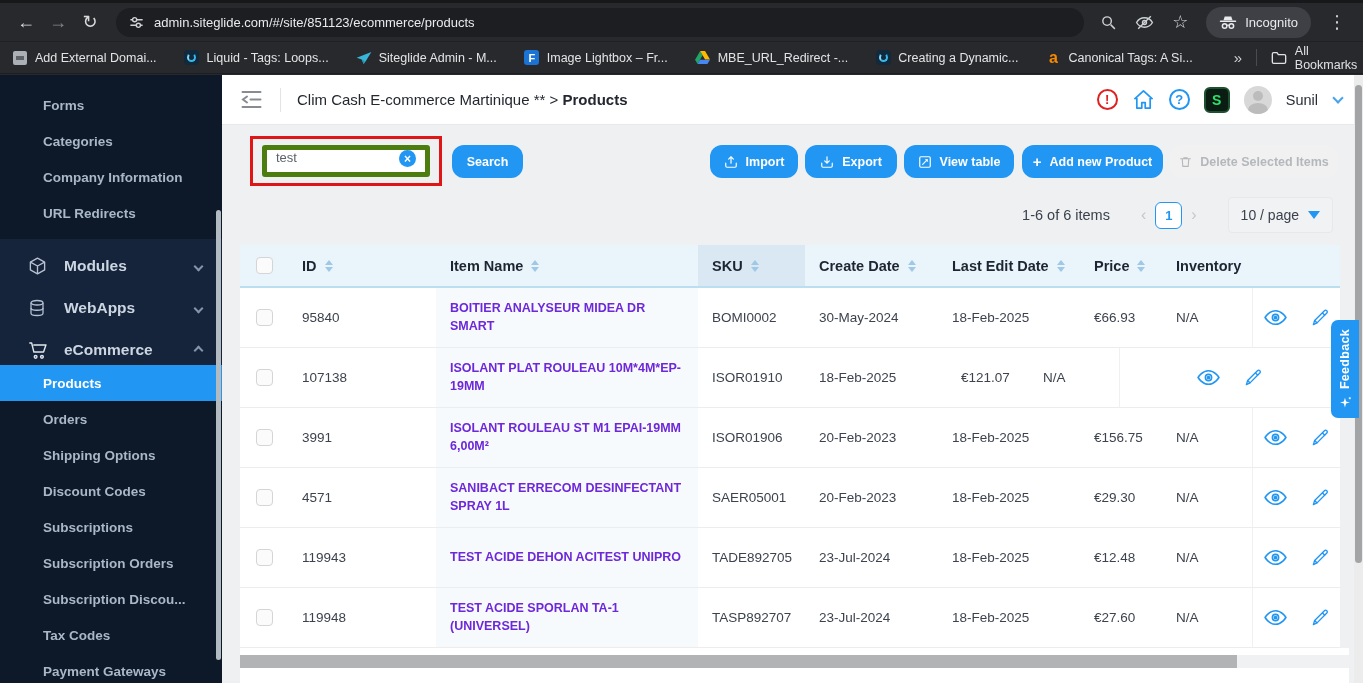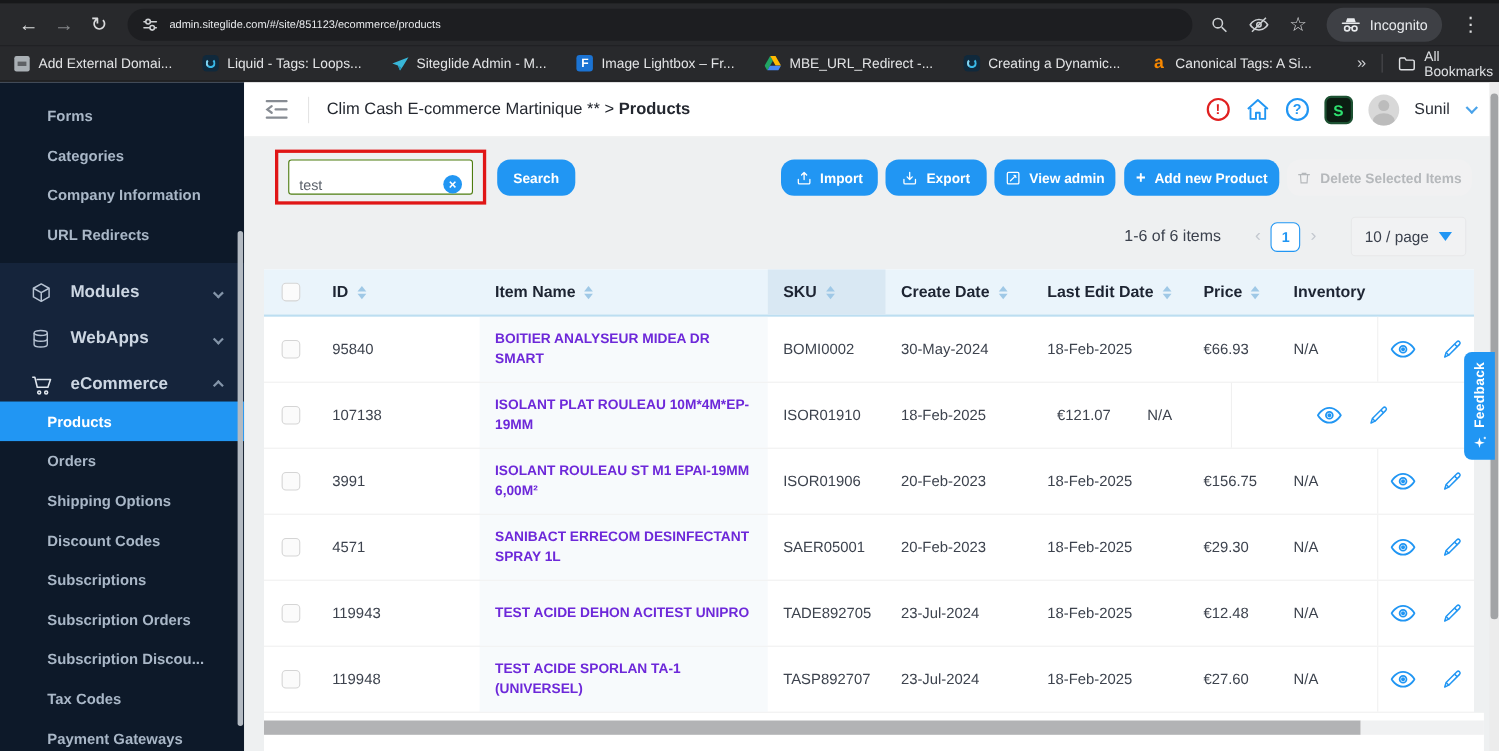--- a/index.html
+++ b/index.html
@@ -4,21 +4,21 @@
 <style>
 *{box-sizing:border-box;margin:0;padding:0}
 html,body{width:1363px;height:683px;overflow:hidden}
 body{font-family:"Liberation Sans",sans-serif;background:#fff}
 
 
 .chrome{height:75px;background:#28292c;border-top:3px solid #17181a}
 .c-toolbar{height:39px;display:flex;align-items:center;padding:0 10px;border-bottom:1px solid #202124}
 .nav-ic{width:32px;height:32px;display:flex;align-items:center;justify-content:center;color:#d9dadc;font-size:18px;flex:none}
 .nav-ic.dim{color:#85878a}
-.url-pill{width:968px;height:29px;border-radius:15px;background:#1d1e21;display:flex;align-items:center;padding:0 13px;margin-left:10px;color:#e8eaed;font-size:10px;gap:10px;flex:none}
+.url-pill{width:968px;height:29px;border-radius:15px;background:#1d1e21;display:flex;align-items:center;padding:0 13px;margin-left:10px;color:#e8eaed;font-size:13px;gap:10px;flex:none}
 .tb-right-icons{margin-left:auto;display:flex;align-items:center;gap:4px}
 .incog{height:31px;border-radius:16px;background:#3e4045;color:#e8eaed;font-size:13px;display:flex;align-items:center;gap:8px;padding:0 13px;margin:0 6px}
 .c-bookmarks{height:32px;display:flex;align-items:center;padding:0 12px;border-bottom:1px solid #1d1e20}
 .bookmark{display:flex;align-items:center;gap:7px;margin-right:27px;color:#e3e4e6;font-size:12.5px;white-space:nowrap}
 .bm-fav{width:16px;height:16px;flex:none;display:flex;align-items:center;justify-content:center;position:relative}
 .fav{display:block}
 .fav-doc{width:14px;height:14px;background:#aab0b5;border-radius:2px;position:relative}
 .fav-doc::after{content:"";position:absolute;left:3px;right:3px;top:5px;height:4px;background:#5e6165}
 .fav-wave{width:15px;height:15px;background:#10293c;border-radius:4px;position:relative}
 .fav-wave::after{content:"";position:absolute;inset:3px;border:2.5px solid #39b9e8;border-radius:50%;border-top-color:transparent;border-left-color:#7fd4f2}
@@ -57,21 +57,21 @@
 .circ.help{border-color:#2196f3;color:#2196f3}
 .logo-sq{width:26px;height:26px;border-radius:6px;background:#0b1d12;border:2px solid #1c5132;color:#2ee06e;display:flex;align-items:center;justify-content:center;font-weight:bold;font-size:14px}
 .avatar{width:28px;height:28px;border-radius:50%;background:#d8d8d8;position:relative;overflow:hidden}
 .avatar::before{content:"";position:absolute;top:5px;left:9px;width:10px;height:10px;border-radius:50%;background:#bcbcbc}
 .avatar::after{content:"";position:absolute;top:17px;left:4px;width:20px;height:14px;border-radius:50%;background:#bcbcbc}
 .uname{font-size:14.5px;color:#2a2e36}
 .uchev{width:8px;height:8px;border-right:2px solid #4aa3ea;border-bottom:2px solid #4aa3ea;transform:rotate(45deg);margin-left:2px;margin-top:-3px}
 
 .content{position:relative;height:558px}
 .annot{position:absolute;left:28px;top:11px;width:192px;height:50px;border:3px solid #e01616;z-index:5}
-.search-input{position:absolute;left:40px;top:20px;width:168px;height:32px;background:#fff;border:1px solid #4d7c0f;border-radius:3px;display:flex;align-items:flex-end;padding:0 9px;z-index:6}
+.search-input{position:absolute;left:40px;top:20px;width:168px;height:32px;background:#fff;border:5px solid #4d7c0f;border-radius:3px;display:flex;align-items:flex-start;padding:0 9px;z-index:6}
 .search-input input{border:none;outline:none;flex:1;font-family:inherit;font-size:13px;color:#5c626b;min-width:0;background:transparent}
 .clear-x{width:17px;height:17px;border-radius:50%;background:#2196f3;color:#fff;font-size:12px;font-weight:bold;display:flex;align-items:center;justify-content:center;flex:none;line-height:1}
 .btn{position:absolute;top:20px;height:33px;border:none;border-radius:12px;background:#2196f3;color:#fff;font-family:inherit;font-weight:bold;font-size:12.5px;display:flex;align-items:center;justify-content:center;gap:8px;cursor:pointer}
 .btn.disabled{background:#f1f1f2;color:#b5b8bb}
 .b-search{left:230px;width:71px}
 .b-import{left:488px;width:88px}
 .b-export{left:583px;width:92px}
 .b-view{left:682px;width:110px}
 .b-add{left:800px;width:141px}
 .b-del{left:948px;width:168px}
@@ -378,21 +378,21 @@
             <path d="M12 3v11M8 10l4 4 4-4"></path>
             <path d="M3 14v5a2 2 0 002 2h14a2 2 0 002-2v-5"></path>
           </svg>
         <span>Export</span>
       </button>
       <button class="btn b-view">
         <svg width="14" height="14" viewBox="0 0 24 24" fill="none" stroke="#fff" stroke-width="2" stroke-linecap="round" stroke-linejoin="round">
             <rect x="3" y="3" width="18" height="18" rx="2"></rect>
             <path d="M8 16l8-8M13.5 7.5l3 3"></path>
           </svg>
-        <span>View admin</span>
+        <span>View table</span>
       </button>
       <button class="btn b-add">
         <span class="plus">+</span>
         <span>Add new Product</span>
       </button>
       <button class="btn b-del disabled">
         <svg width="13" height="14" viewBox="0 0 24 24" fill="none" stroke="#b5b8bb" stroke-width="2" stroke-linecap="round">
             <path d="M3 6h18M9 6V4h6v2M6 6l1 14h10l1-14"></path>
           </svg>
         <span>Delete Selected Items</span>

